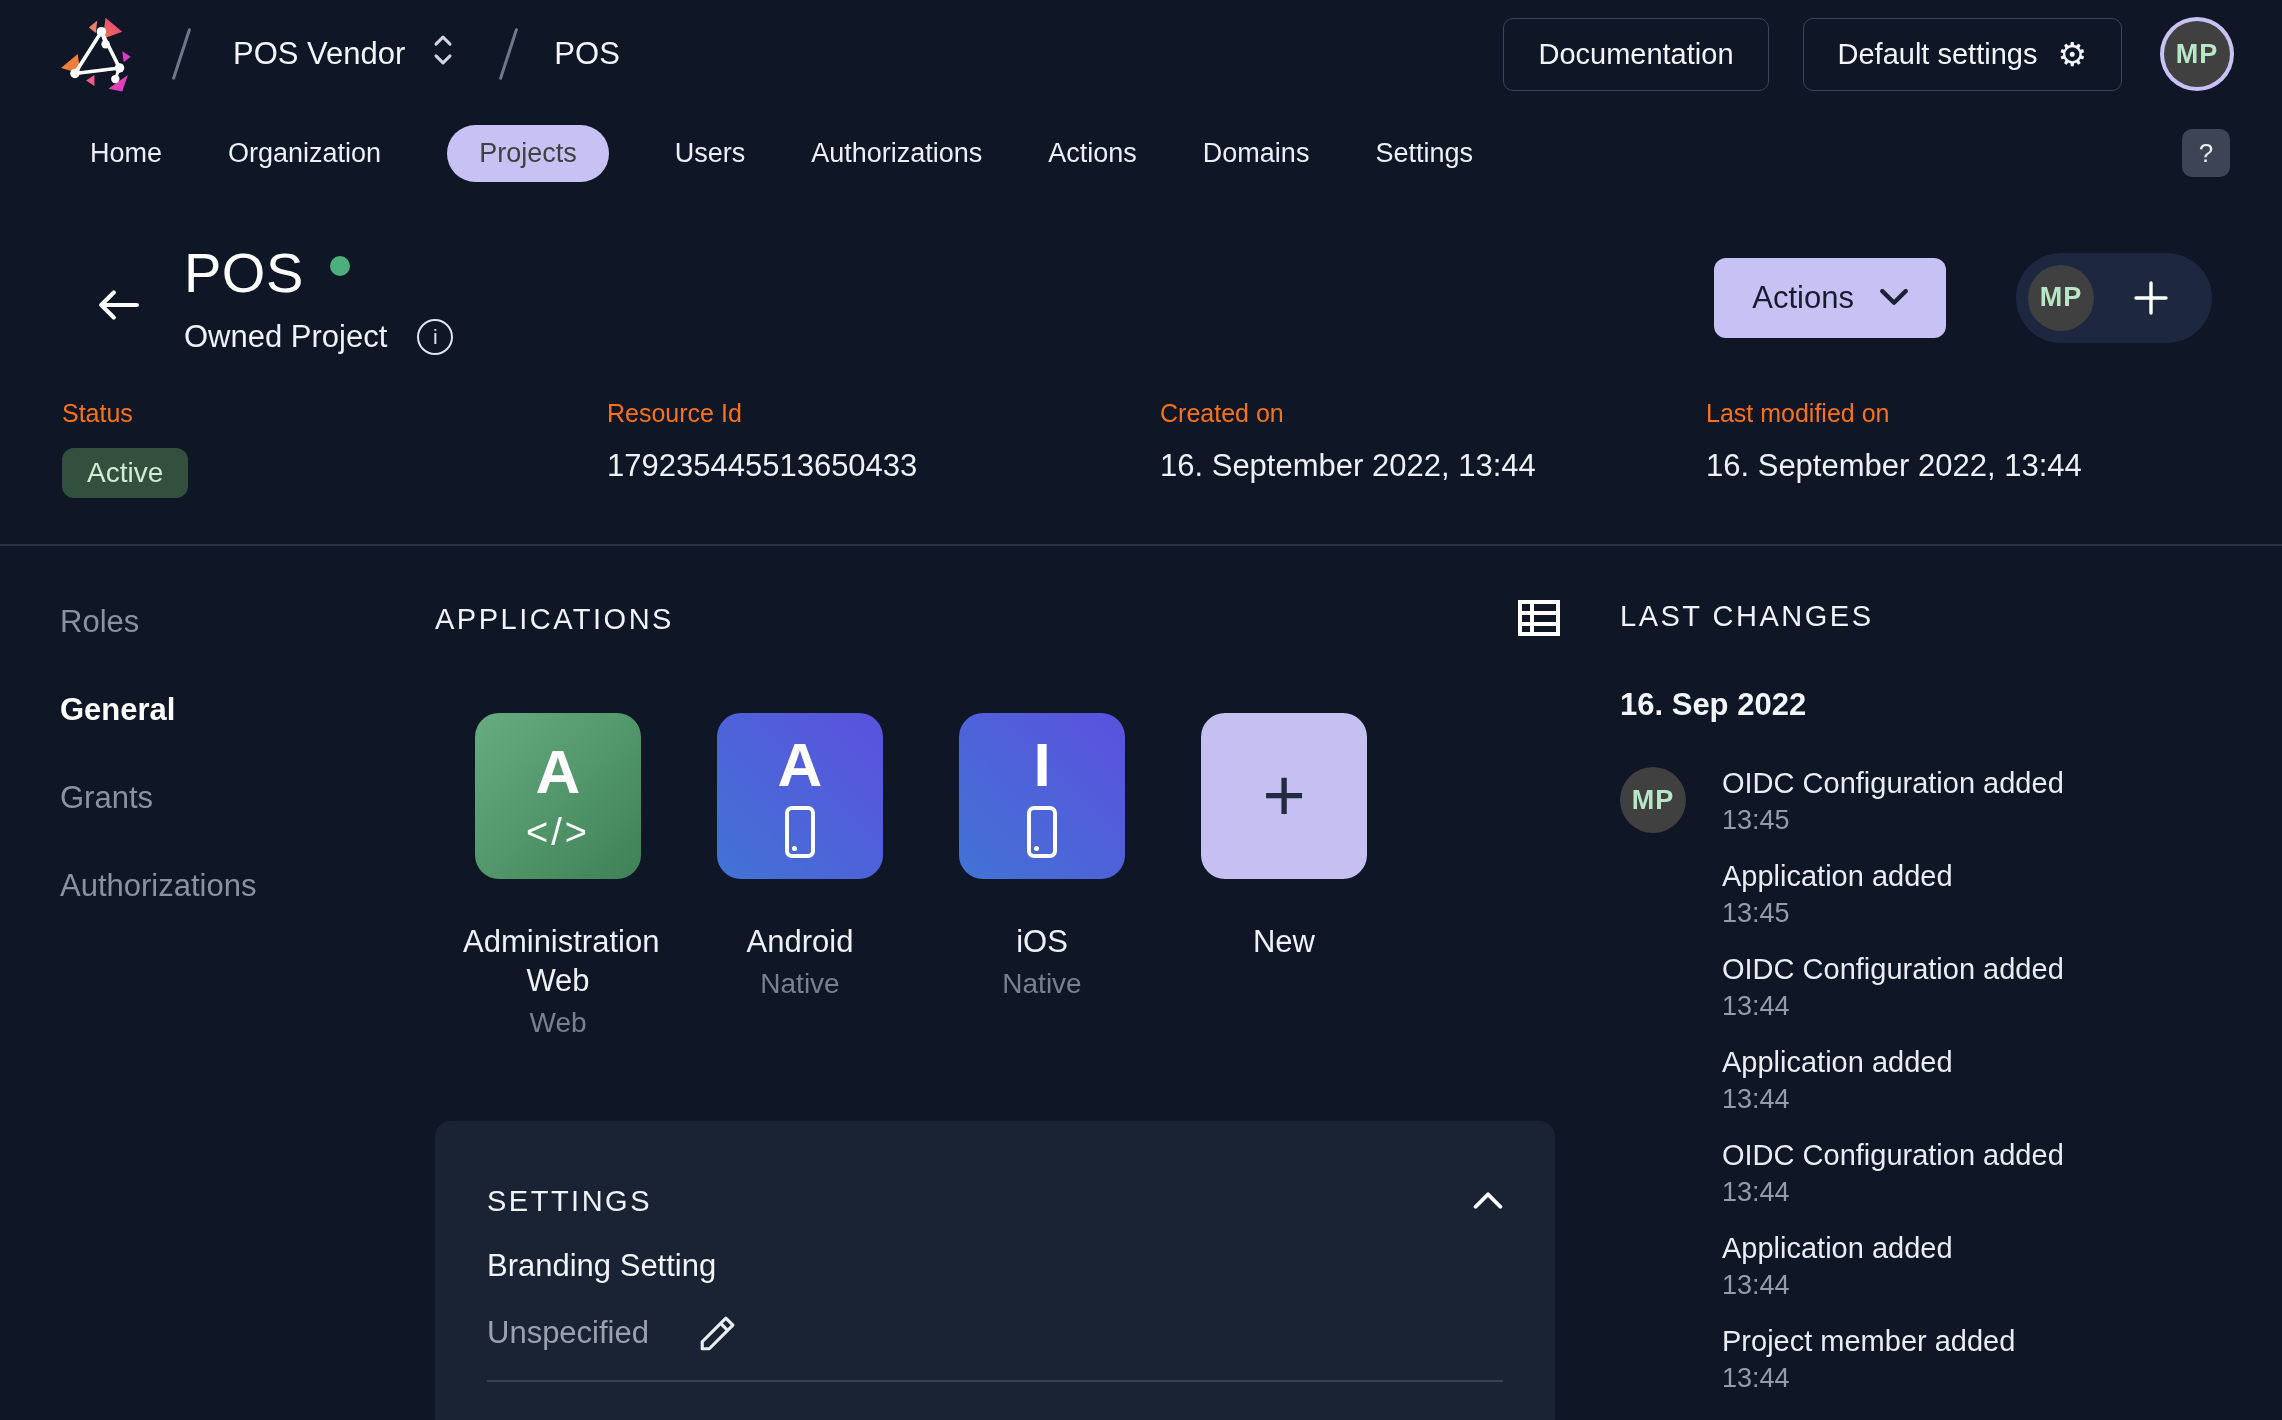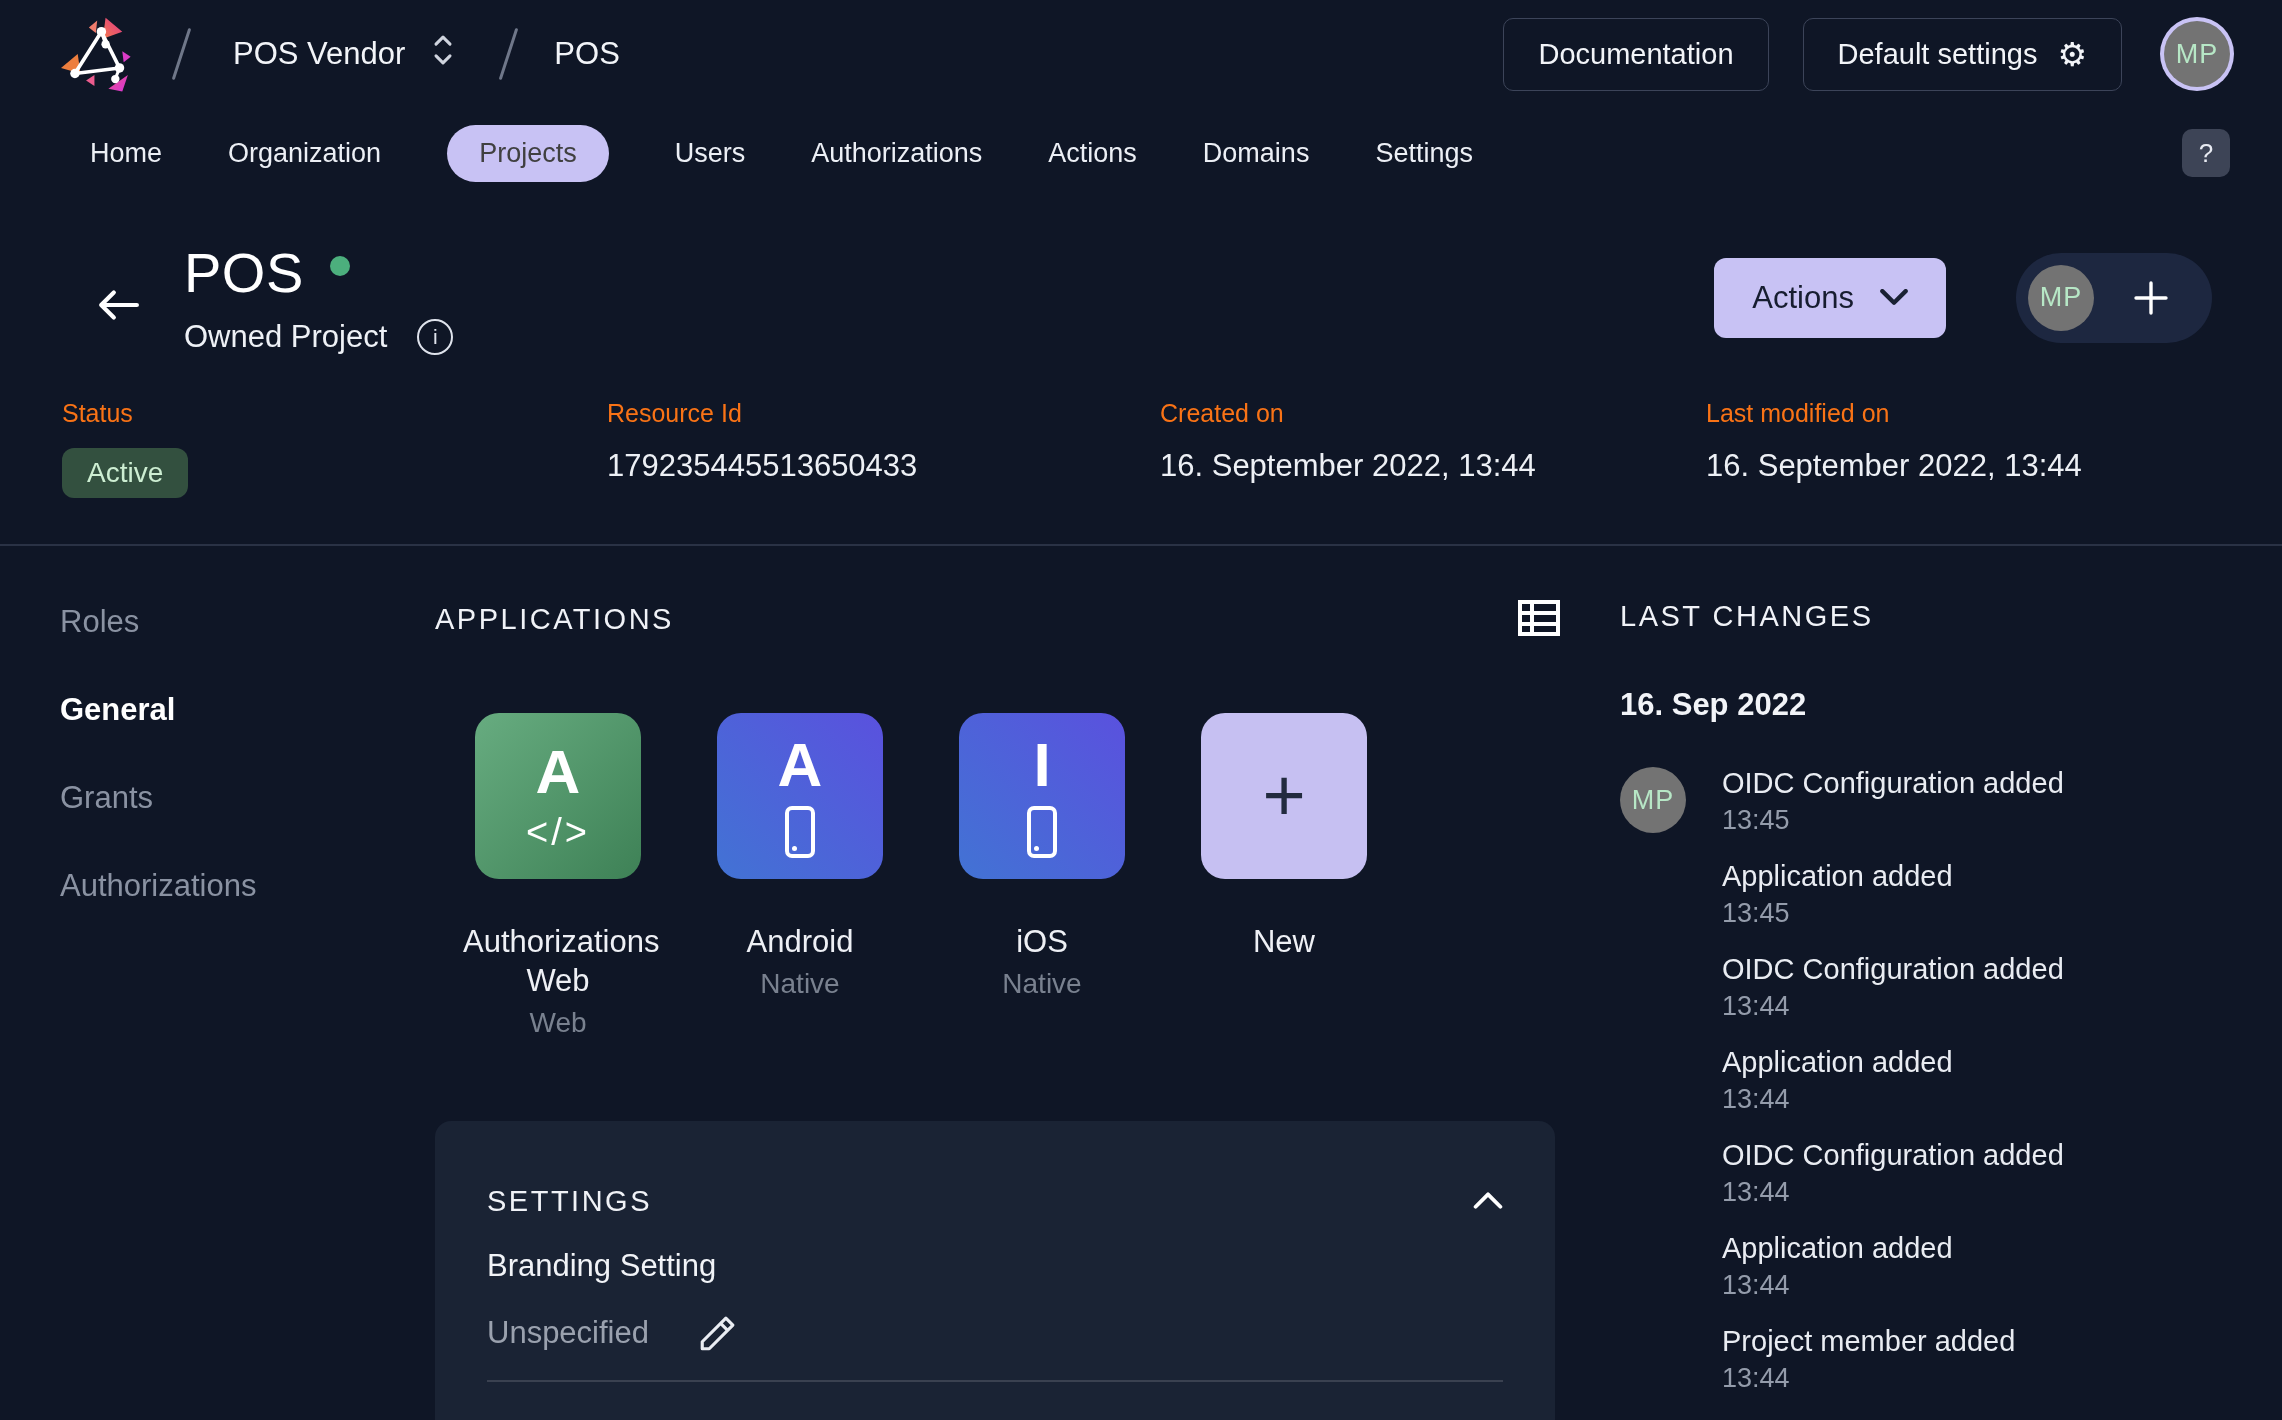--- a/index.html
+++ b/index.html
@@ -14,21 +14,21 @@
   
   .topbar { height:108px; display:flex; align-items:center; justify-content:space-between; padding:0 52px 0 56px; }
   .topbar-left { display:flex; align-items:center; gap:26px; }
   .logo { width:88px; height:82px; display:grid; place-items:center; cursor:pointer; }
   .slash { width:3px; height:54px; background:#6f7789; border-radius:2px; transform:rotate(18deg); margin:0 10px; }
   .org-switcher { display:flex; align-items:center; gap:24px; background:none; border:none; color:#f2f4f8; font-size:31px; font-family:inherit; cursor:pointer; padding:10px 14px; border-radius:10px; }
   .crumb-project { font-size:31px; color:#f2f4f8; cursor:pointer; padding:0 8px; }
   .topbar-right { display:flex; align-items:center; gap:34px; }
   .btn-outline { display:flex; align-items:center; gap:20px; background:transparent; border:1px solid #3c4459; border-radius:10px; padding:19px 34px; font-size:29px; color:#f2f4f8; font-family:inherit; cursor:pointer; }
   .gear-glyph { font-family:"DejaVu Sans", sans-serif; font-size:33px; line-height:1; }
-  .avatar { width:66px; height:66px; border-radius:50%; background:#737373; color:#b7e7c6; display:grid; place-items:center; font-size:27px; font-weight:400; letter-spacing:1px; }
+  .avatar { width:66px; height:66px; border-radius:50%; background:#404040; color:#b7e7c6; display:grid; place-items:center; font-size:27px; font-weight:700; letter-spacing:1px; }
   .avatar-ring { box-shadow:0 0 0 4px #c9c3f5; margin-left:8px; cursor:pointer; }
 
   
   .nav { height:90px; display:flex; align-items:center; gap:66px; padding:0 52px 0 90px; }
   .nav-item { font-size:27px; color:#eceff5; cursor:pointer; background:none; border:none; font-family:inherit; padding:12px 0; }
   .nav-item.active { background:#c8c2f4; color:#404040; padding:13px 32px; border-radius:999px; }
   .nav-help { margin-left:auto; width:48px; height:48px; border-radius:10px; background:#3d4456; border:none; color:#e8ebf2; font-size:26px; display:grid; place-items:center; font-family:inherit; cursor:pointer; }
 
   
   .title-section { display:flex; align-items:center; padding:42px 70px 0 92px; }
@@ -242,21 +242,21 @@
           </svg>
         </button>
       </div>
 
       <div class="tiles-row">
         <div class="tile">
           <div class="tile-box tile-green">
             <span class="tile-initial">A</span>
             <span class="code-glyph">&lt;/&gt;</span>
           </div>
-          <div class="tile-name">Authorizations Web</div>
+          <div class="tile-name">Administration Web</div>
           <div class="tile-sub">Web</div>
         </div>
 
         <div class="tile">
           <div class="tile-box tile-blue">
             <span class="tile-initial">A</span>
             <span class="phone-icon"></span>
           </div>
           <div class="tile-name">Android</div>
           <div class="tile-sub">Native</div>

